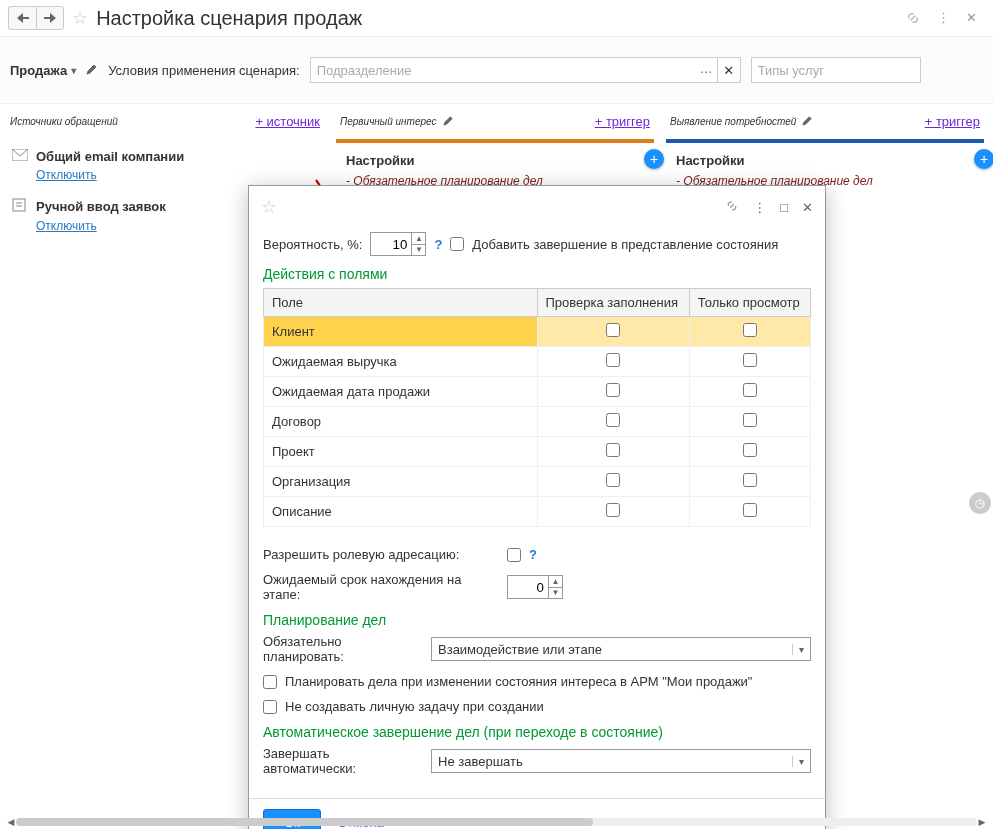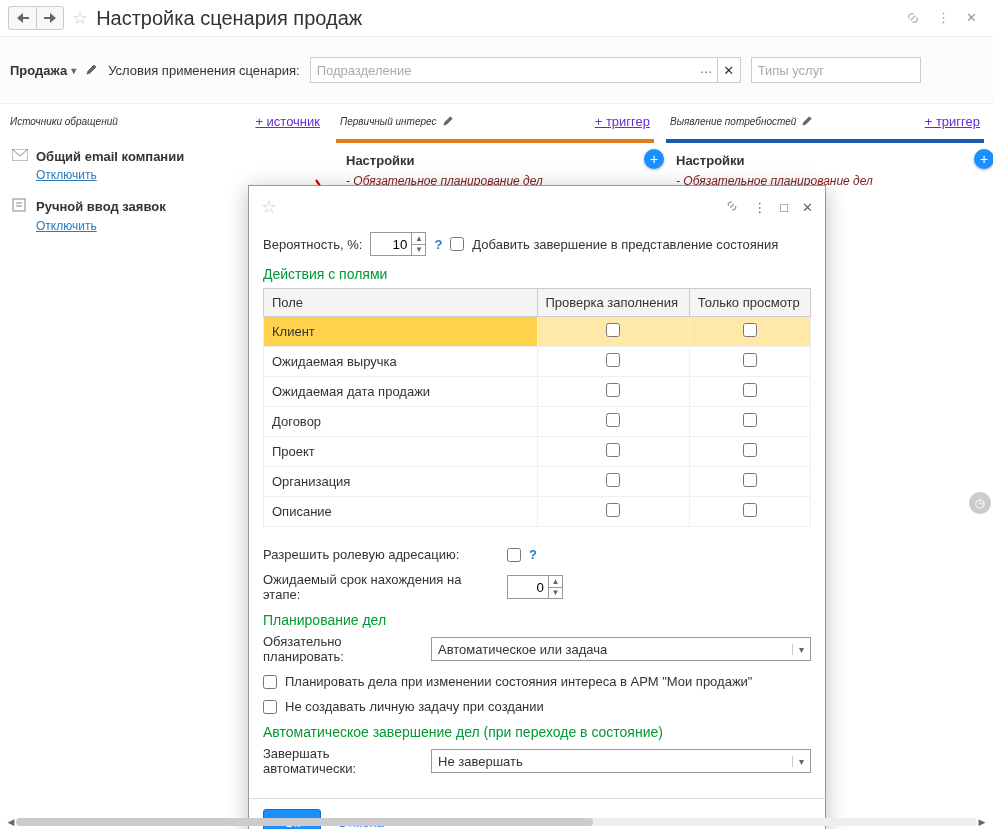--- a/index.html
+++ b/index.html
@@ -293,21 +293,21 @@
             <div>▲</div>
             <div>▼</div>
           </div>
       </div>
     </div>
 
     <div class="section-title">Планирование дел</div>
     <div class="row">
       <span style="width:160px">Обязательно планировать:</span>
       <div class="select" style="flex:1">
-        <span>Автоматическое или задача</span>
+        <span>Взаимодействие или этапе</span>
           <span class="arr">▾</span>
       </div>
     </div>
     <div class="row">
         <input type="checkbox" style="">
         <span>Планировать дела при изменении состояния интереса в АРМ "Мои продажи"</span>
       </div>
     <div class="row">
         <input type="checkbox" style="">
         <span>Не создавать личную задачу при создании</span>

